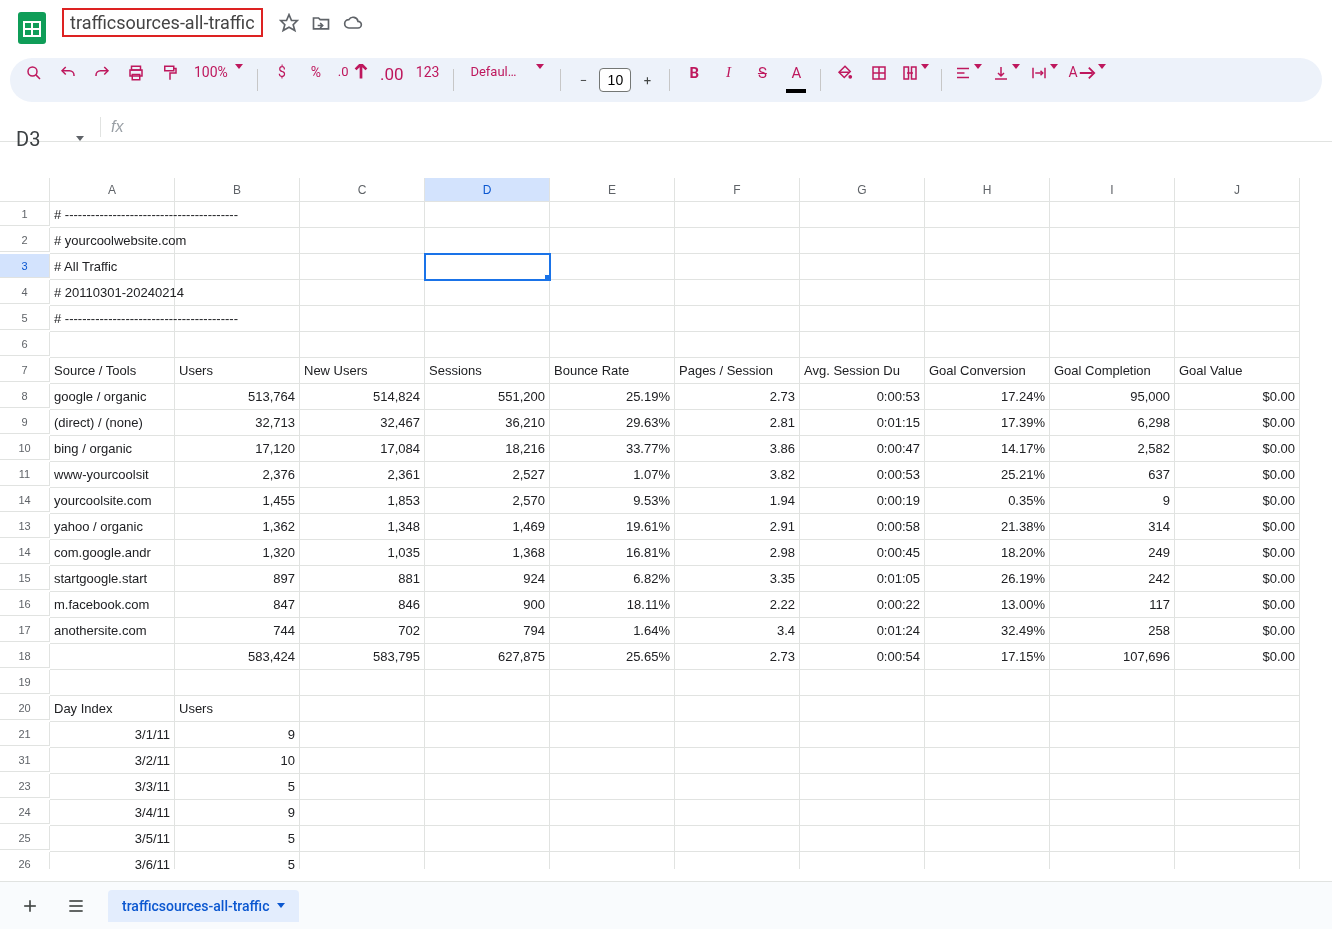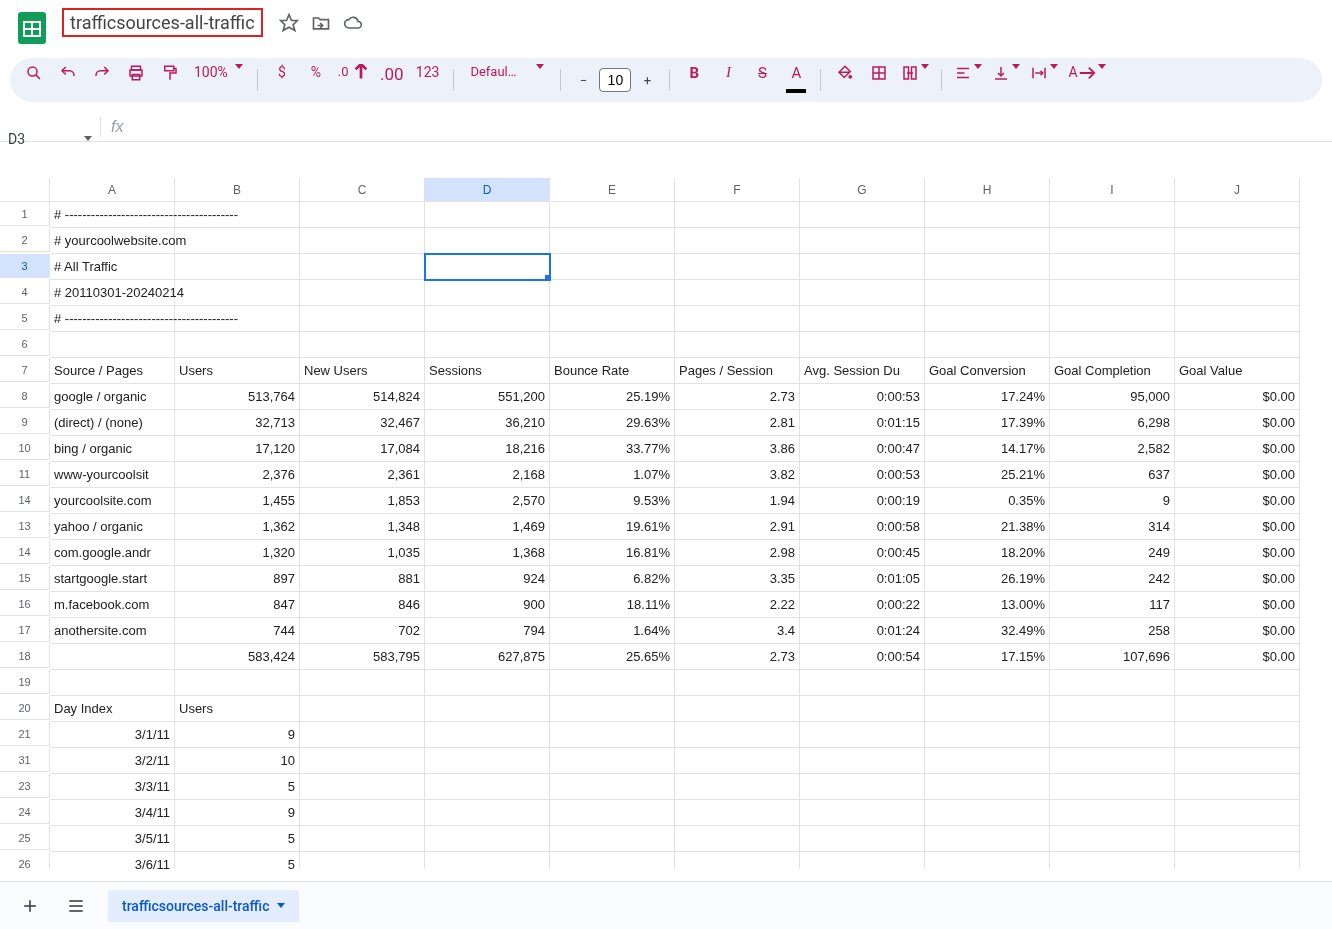--- a/index.html
+++ b/index.html
@@ -26,21 +26,21 @@
 .toolbar .txt { font-size: 14px; padding: 0 6px; }
 .fontsize { display: flex; align-items: center; gap: 2px; }
 .fontsize .pm { width: 28px; height: 28px; display:flex; align-items:center; justify-content:center; color:#444746;}
 .fontsize input { width: 32px; height: 24px; text-align: center; border: 1px solid #747775; border-radius: 4px; font-size: 14px; }
 .toolbar svg { width: 18px; height: 18px; }
 .color-under { position: relative; }
 .color-under::after { content:""; position:absolute; bottom:3px; left:6px; right:6px; height:4px; background: var(--uc,#000); }
 
 
 .fxbar { display: flex; align-items: center; height: 30px; border-bottom: 1px solid #e1e3e1; margin-top: 10px; }
-.namebox { width: 100px; padding: 0 8px; font-size: 14px; color: #3c4043; display:flex; align-items:center; justify-content:space-between;margin-top:24px;}
+.namebox { width: 100px; padding: 0 16px; font-size: 20px; color: #3c4043; display:flex; align-items:center; justify-content:space-between;margin-top:24px;}
 .namebox .dd { color:#5f6368; font-size:10px;}
 .fx-sep { width:1px; height:20px; background:#e1e3e1;}
 .fx-ic { padding: 0 10px; color:#9aa0a6; font-style: italic; font-family: Liberation Sans, sans-serif; font-size:16px;}
 .fx-input { flex:1; }
 
 
 .grid-wrap { position: absolute; top: 178px; bottom: 60px; left:0; right:0; overflow: hidden; }
 .grid { display: grid; grid-template-columns: 50px repeat(10, 125px); font-family: Arial, sans-serif; font-size: 13px; }
 .colhdr, .rowhdr { background: #fff; color: #5f6368; font-size: 11px; display:flex; align-items:center; justify-content:center; border-right:1px solid #e1e3e1; border-bottom:1px solid #e1e3e1; height:24px;}
 .colhdr { font-size: 12px; }
@@ -308,21 +308,21 @@
       <div class="cell"></div>
       <div class="cell"></div>
       <div class="cell"></div>
       <div class="cell"></div>
       <div class="cell"></div>
       <div class="cell"></div>
       <div class="cell"></div>
       <div class="cell"></div>
       <div class="cell"></div>
       <div class="rowhdr">7</div>
-      <div class="cell">Source / Pages</div>
+      <div class="cell">Source / Tools</div>
       <div class="cell">Users</div>
       <div class="cell">New Users</div>
       <div class="cell">Sessions</div>
       <div class="cell">Bounce Rate</div>
       <div class="cell">Pages / Session</div>
       <div class="cell">Avg. Session Du</div>
       <div class="cell">Goal Conversion</div>
       <div class="cell">Goal Completion</div>
       <div class="cell">Goal Value</div>
       <div class="rowhdr">8</div>
@@ -355,21 +355,21 @@
       <div class="cell num">33.77%</div>
       <div class="cell num">3.86</div>
       <div class="cell num">0:00:47</div>
       <div class="cell num">14.17%</div>
       <div class="cell num">2,582</div>
       <div class="cell num">$0.00</div>
       <div class="rowhdr">11</div>
       <div class="cell">www-yourcoolsit</div>
       <div class="cell num">2,376</div>
       <div class="cell num">2,361</div>
-      <div class="cell num">2,168</div>
+      <div class="cell num">2,527</div>
       <div class="cell num">1.07%</div>
       <div class="cell num">3.82</div>
       <div class="cell num">0:00:53</div>
       <div class="cell num">25.21%</div>
       <div class="cell num">637</div>
       <div class="cell num">$0.00</div>
       <div class="rowhdr">14</div>
       <div class="cell">yourcoolsite.com</div>
       <div class="cell num">1,455</div>
       <div class="cell num">1,853</div>

